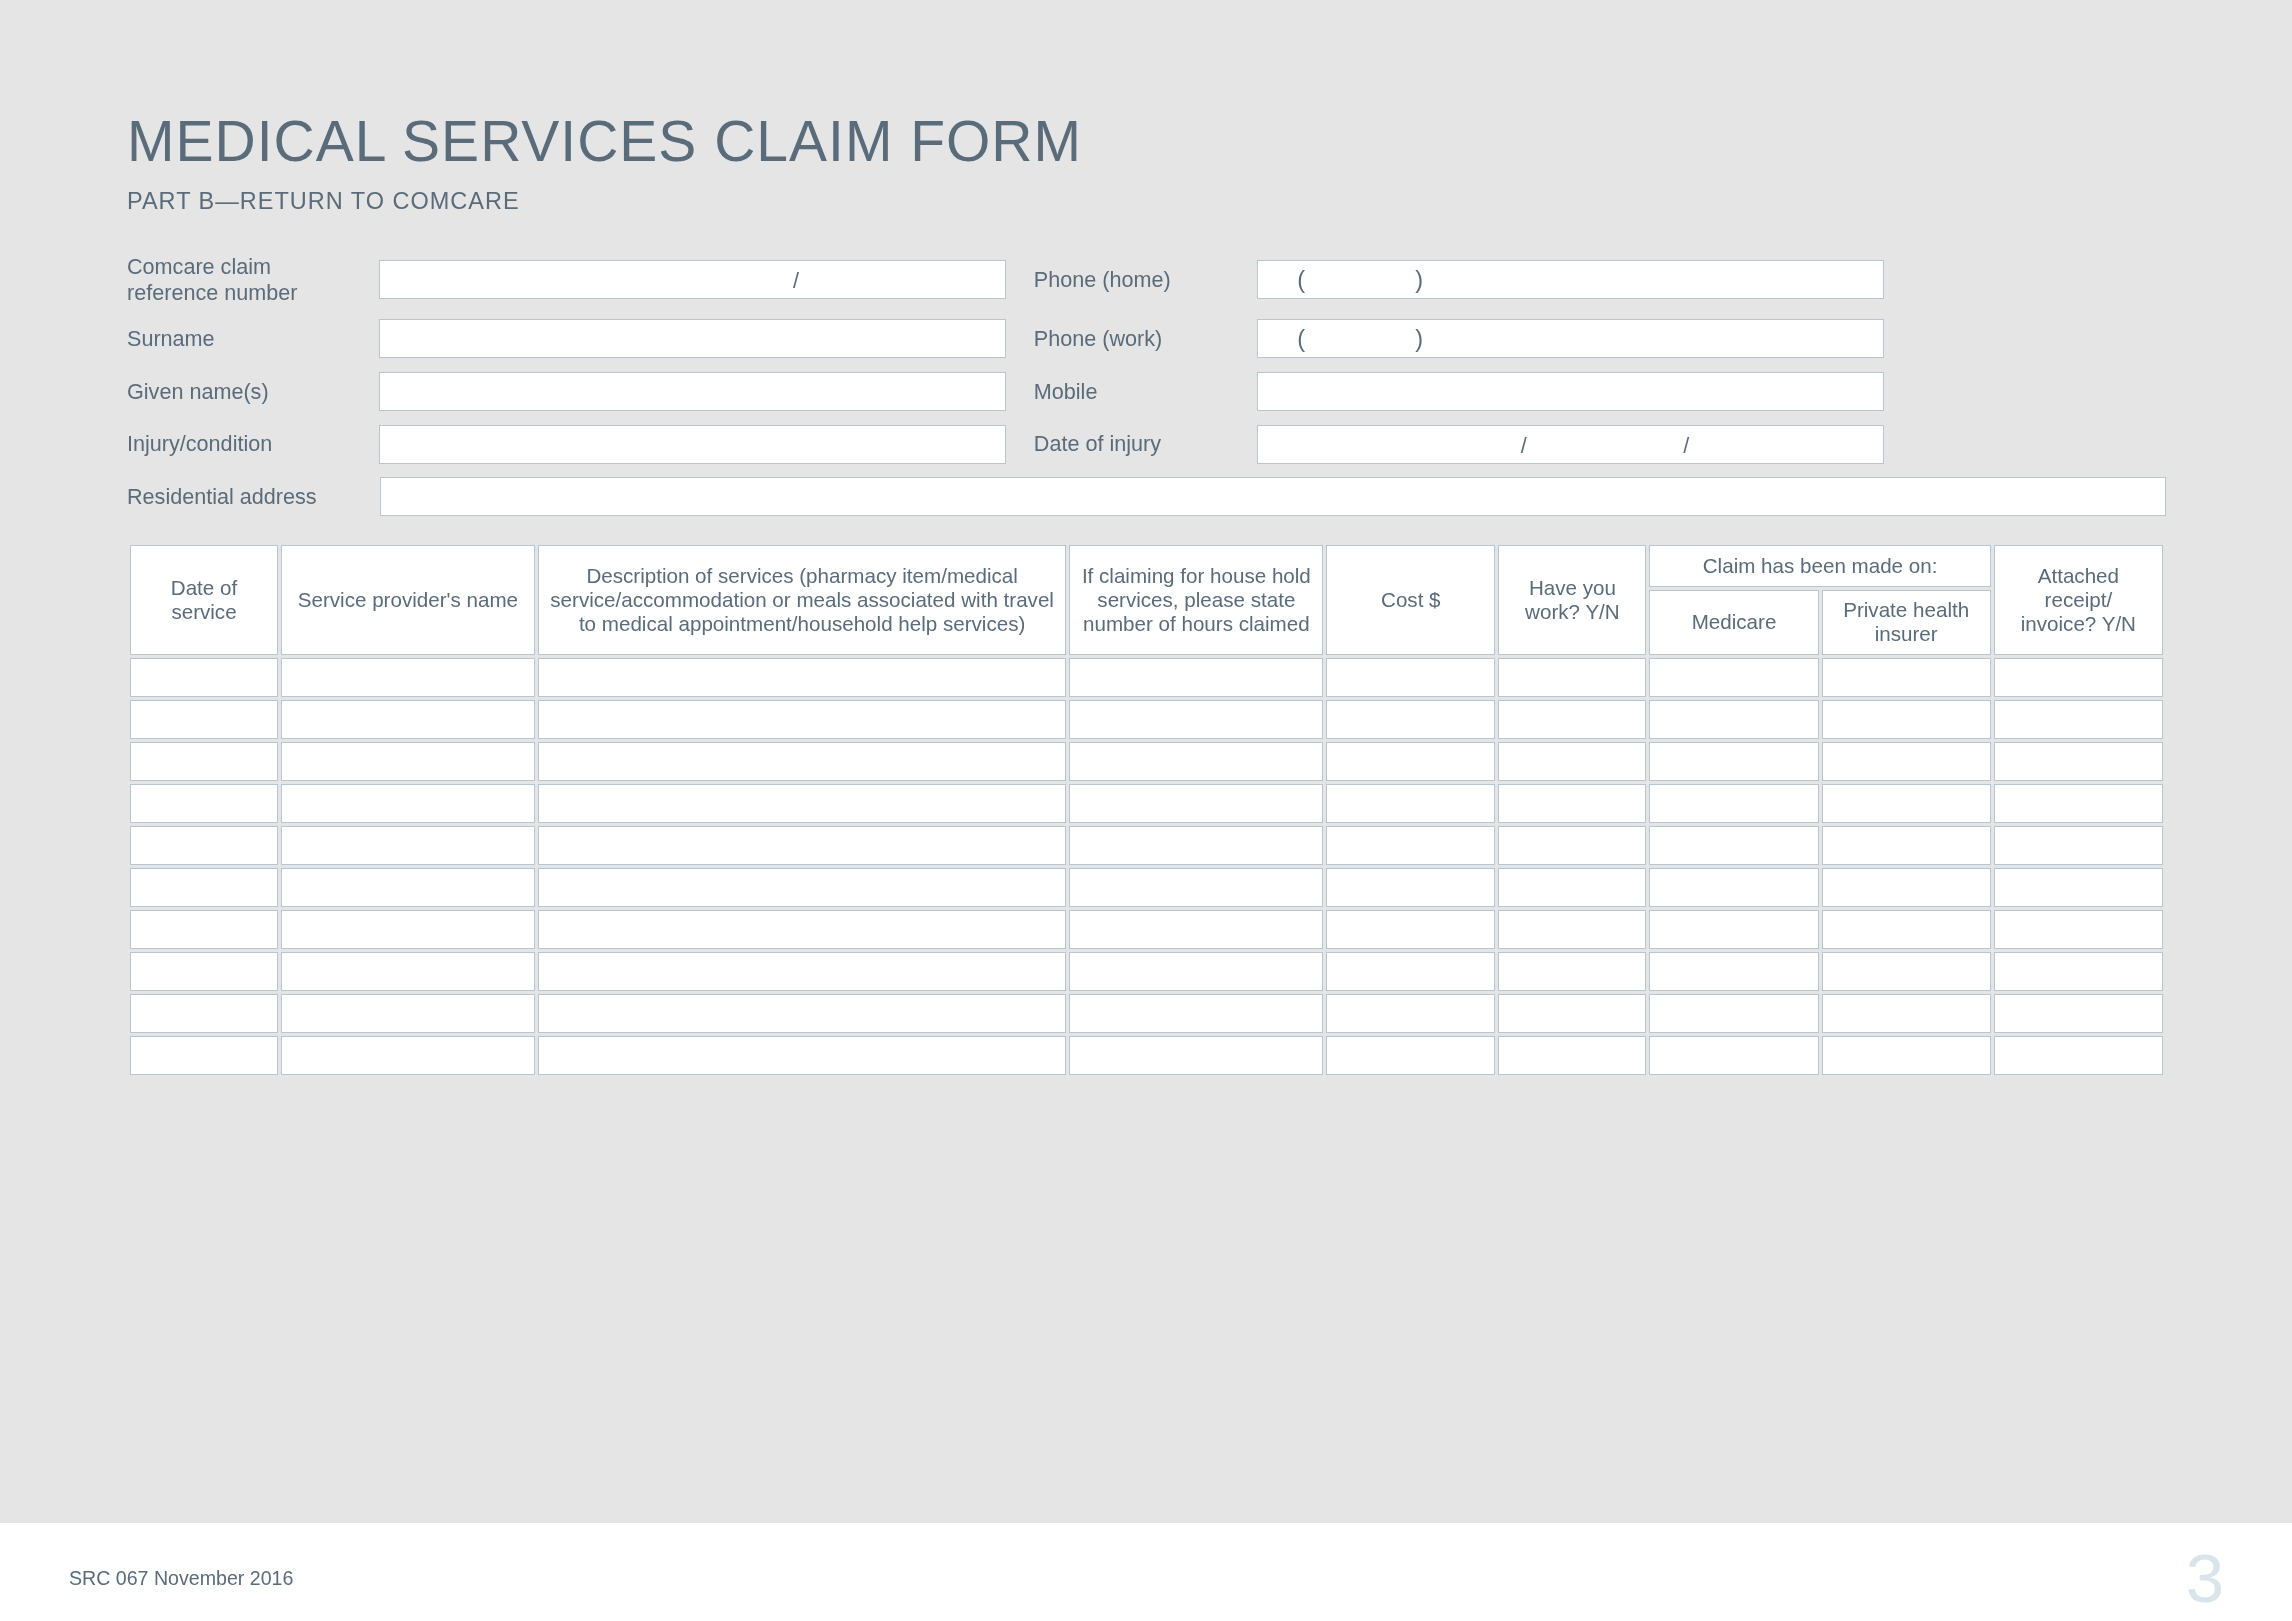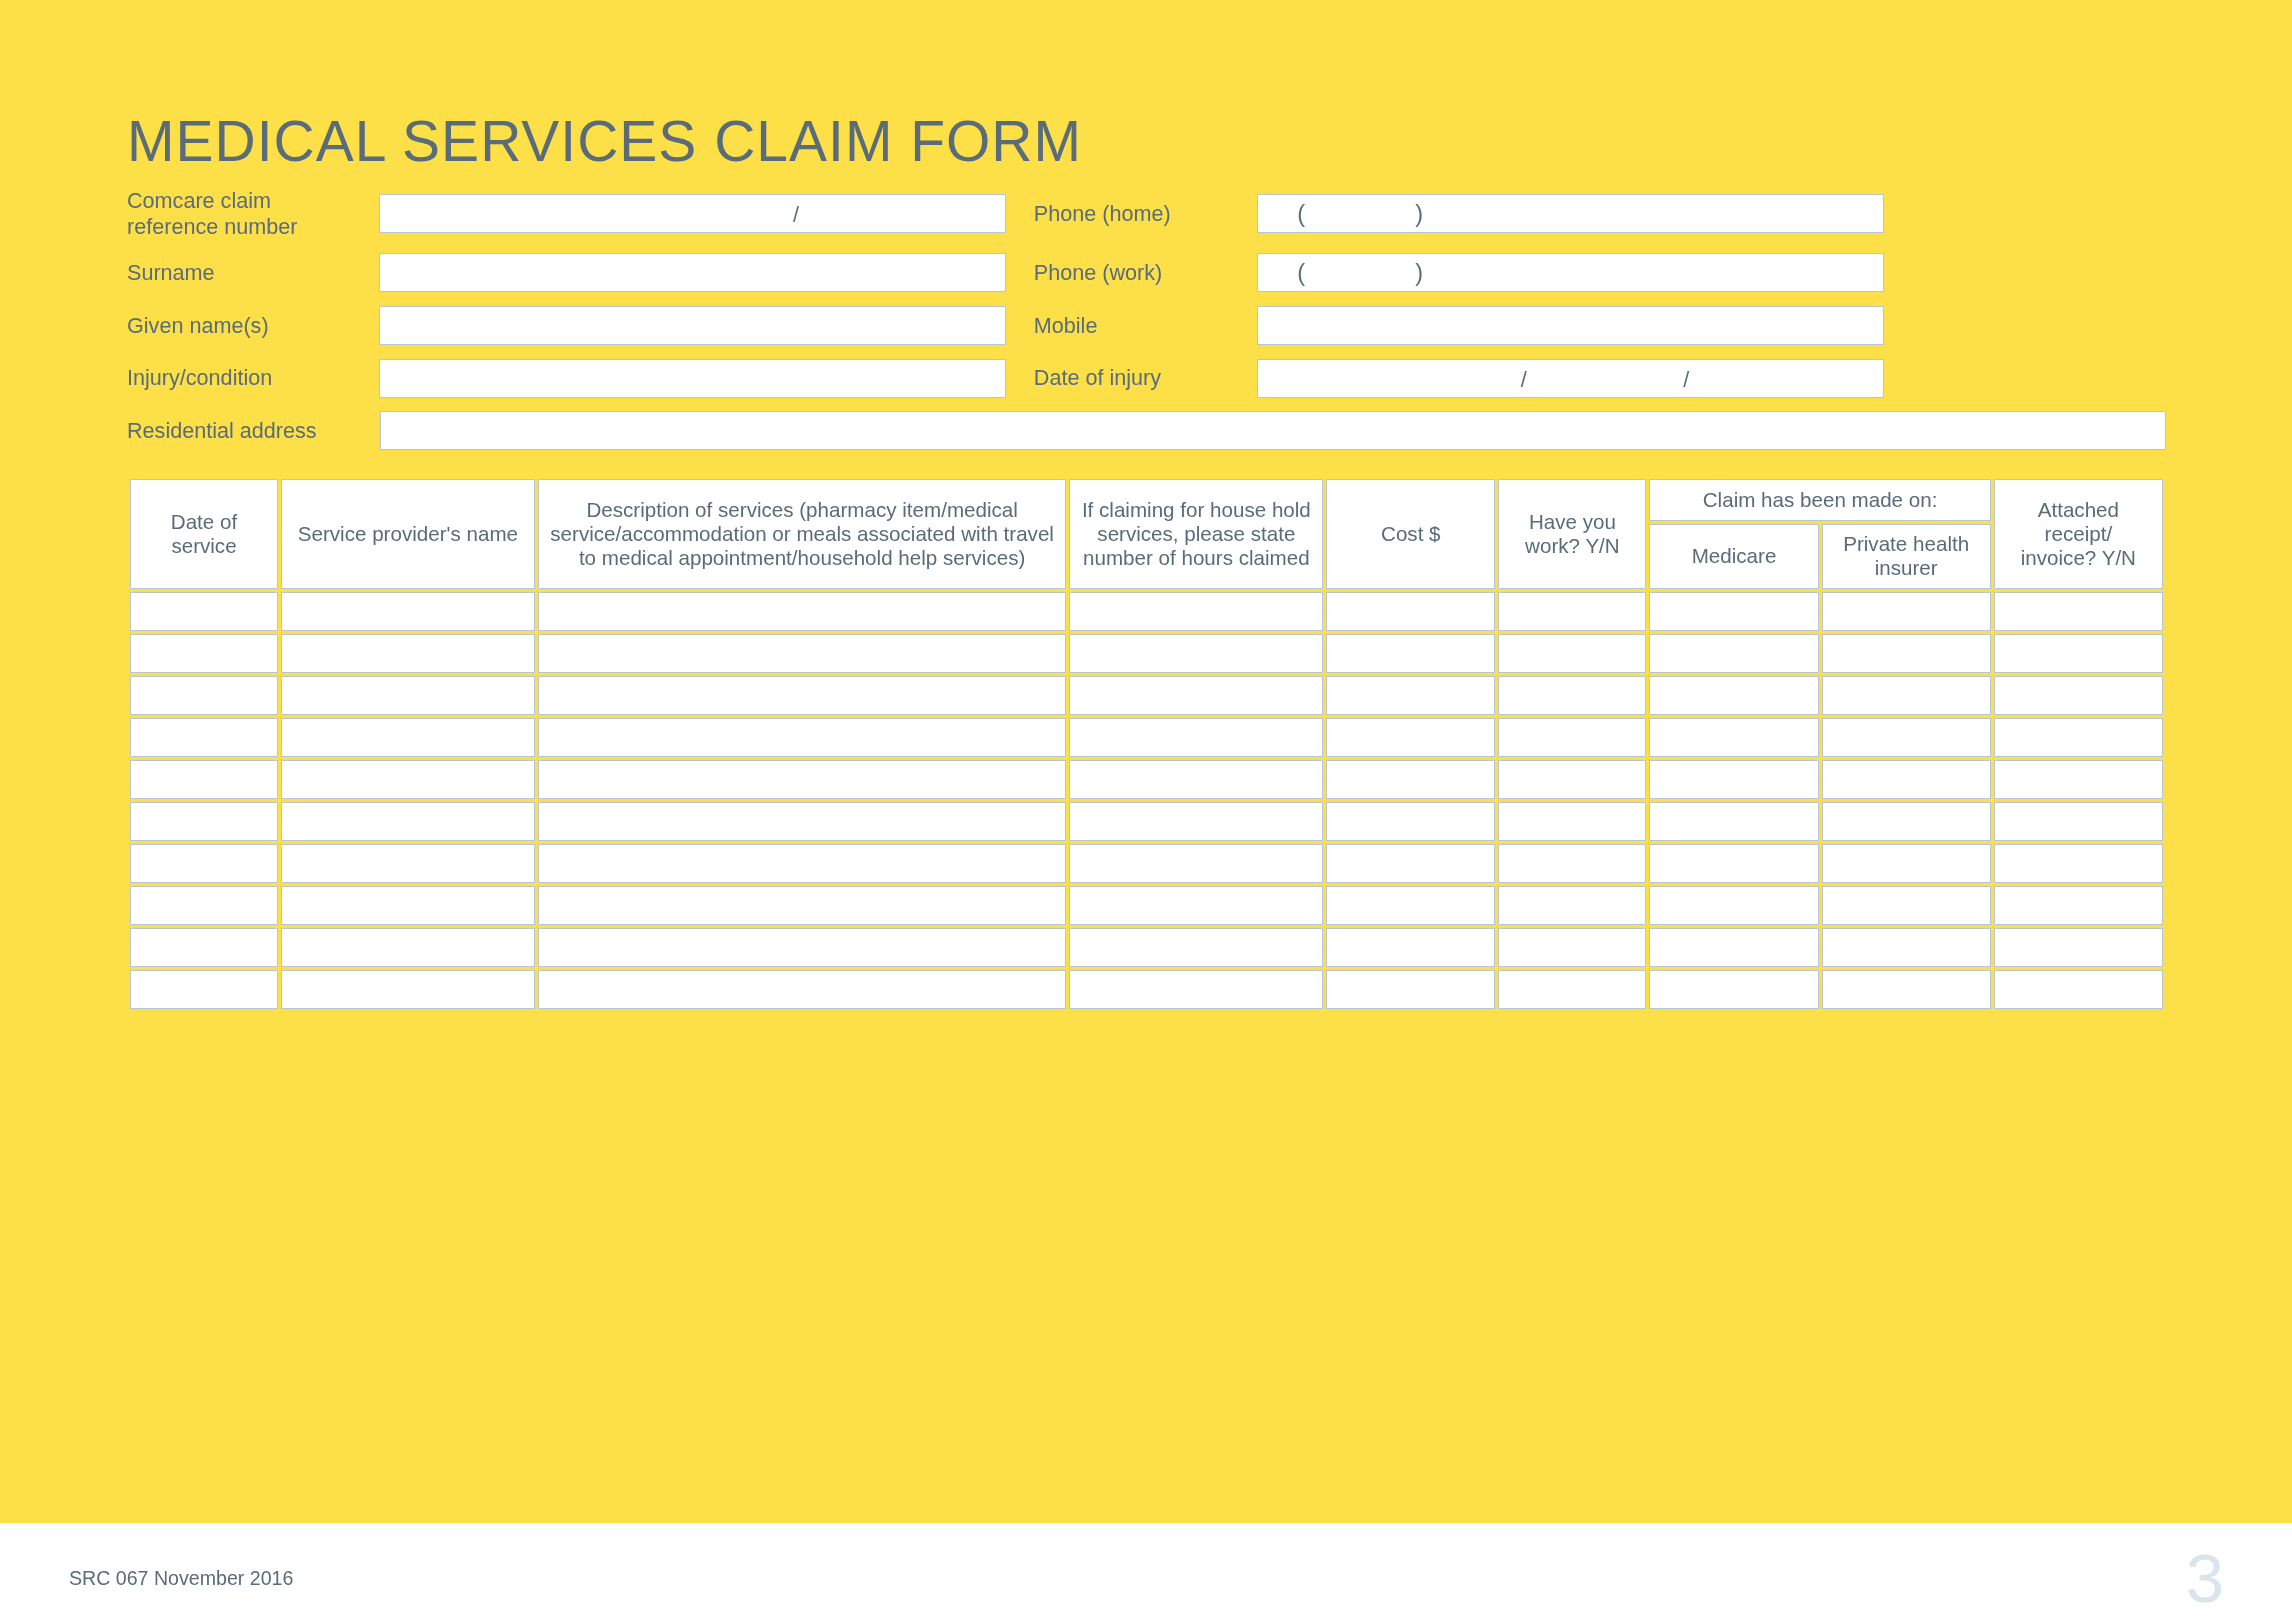--- a/index.html
+++ b/index.html
@@ -5,21 +5,21 @@
   * { box-sizing: border-box; margin: 0; padding: 0; }
   body {
     background: #fff;
     font-family: Arial, Helvetica, sans-serif;
     color: #5a6b7a;
     width: 2293px;
     height: 1621px;
     position: relative;
   }
   .page {
-    background: #fde047;
+    background: #e5e5e5;
     width: 2293px;
     height: 1523px;
     padding: 108px 127px 59px 127px;
   }
   .title {
     font-size: 57px;
     font-weight: 400;
     letter-spacing: 1px;
     color: #5a6b7a;
     margin-bottom: 13.7px;
@@ -112,20 +112,21 @@
   }
   .footer-left { font-size: 19.6px; color: #5a6b7a; }
   .footer-right { font-size: 69px; color: #d9e4eb; font-weight: 400; }
 </style>
 </head>
 <body>
 
 <div class="page">
 
   <h1 class="title">MEDICAL SERVICES CLAIM FORM</h1>
+  <div class="subtitle">PART B—RETURN TO COMCARE</div>
 
   <div class="details">
     <div class="lbl">Comcare claim reference number</div>
     <div class="field">
       <span class="ref-slash">/</span>
     </div>
     <div class="lbl">Phone (home)</div>
     <div class="field">
       <span class="paren-left">(</span>
       <span class="paren-right">)</span>

